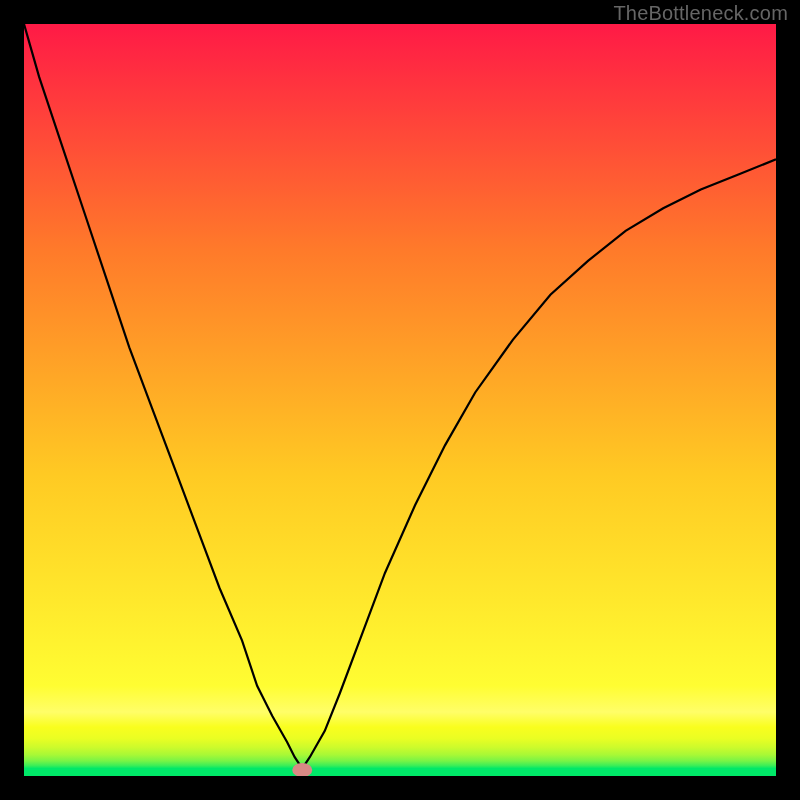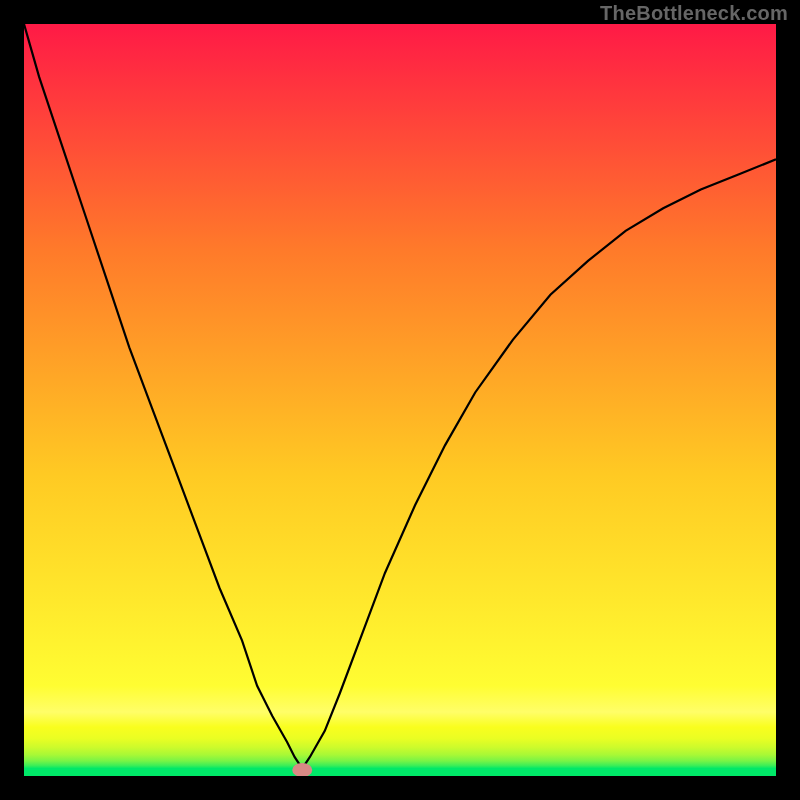--- a/index.html
+++ b/index.html
@@ -18,21 +18,21 @@
     width: 752px;
     height: 752px;
     background: #000;
   }
   .watermark {
     position: absolute;
     top: 2px;
     right: 12px;
     color: #666;
     font-size: 20px;
-    font-weight: 700;
+    font-weight: 400;
     letter-spacing: 0.2px;
     z-index: 10;
   }
   svg {
     display: block;
   }
   .curve {
     fill: none;
     stroke: #000;
     stroke-width: 2.2;

